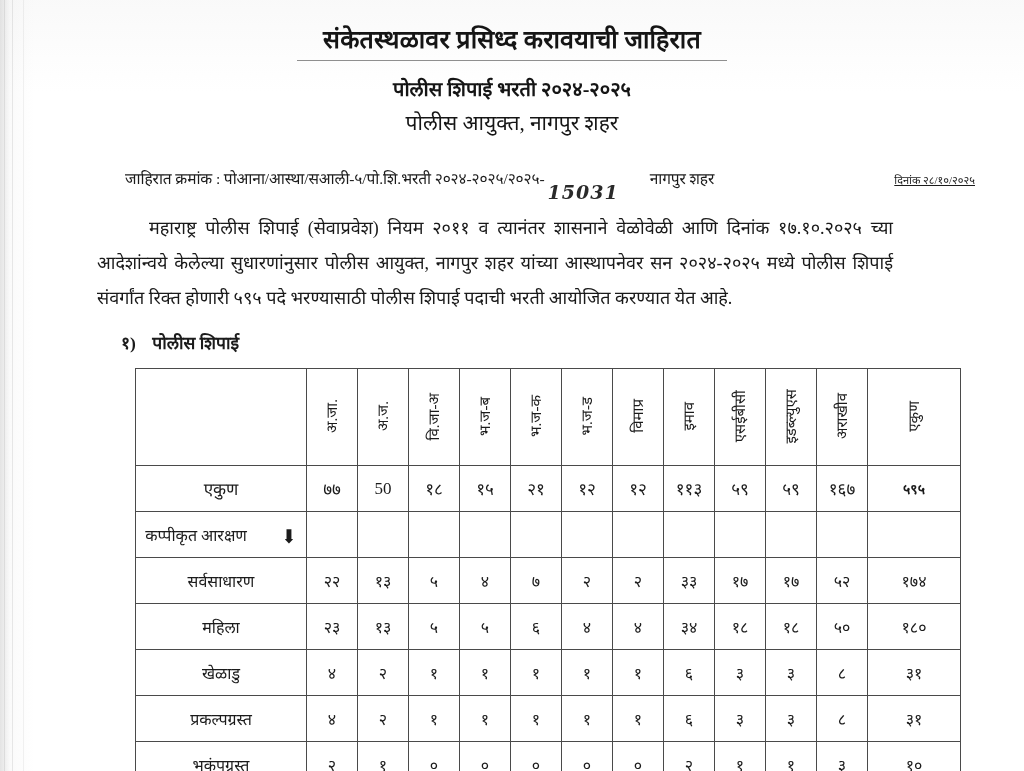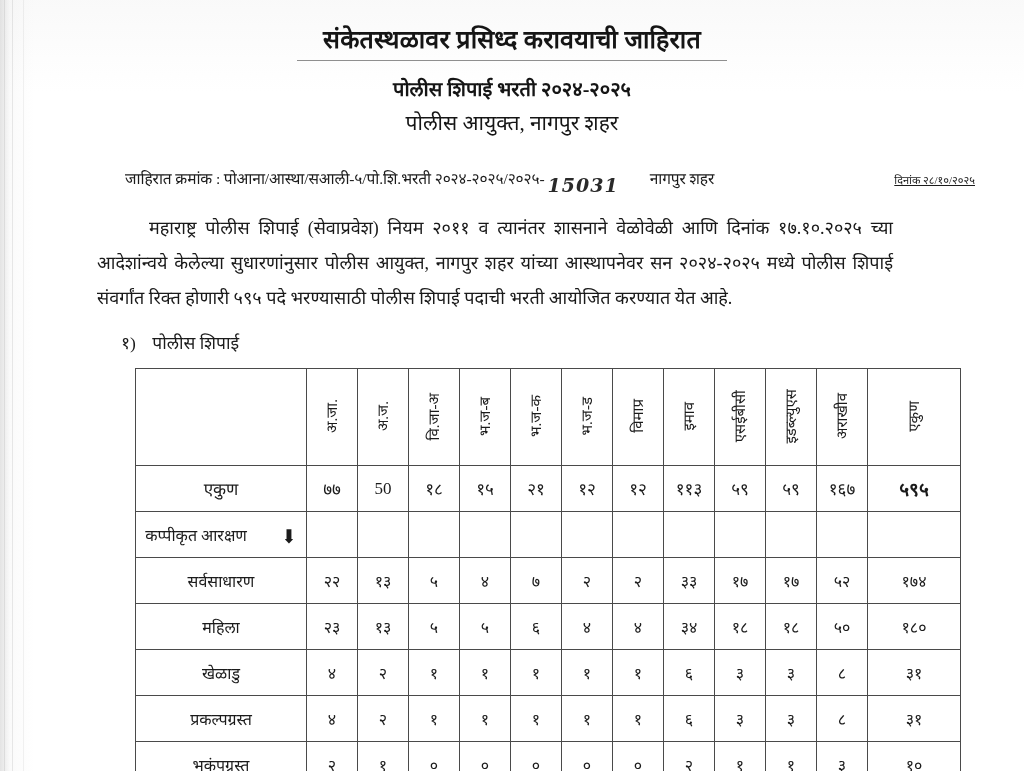--- a/index.html
+++ b/index.html
@@ -86,21 +86,21 @@
   }
   .ref-hand {
     font-family: "DejaVu Serif", serif;
     font-size: 19px;
     font-style: italic;
     font-weight: 700;
     color: #2a2a2a;
     letter-spacing: 1px;
     padding: 0 3px;
     position: relative;
-    top: 8px;
+    top: 15px;
   }
   .ref-spacer { flex: 1 1 auto; }
   .ref-date {
     font-size: 11px;
     white-space: nowrap;
     text-decoration: underline;
   }
 
   
   .body-para {
@@ -109,21 +109,21 @@
     line-height: 1.95;
     text-align: justify;
     text-indent: 52px;
     color: #191919;
   }
 
   
   .section-heading {
     margin: 14px 0 0 110px;
     font-size: 17.5px;
-    font-weight: 400;
+    font-weight: 700;
   }
   .section-heading .sec-num { margin-right: 12px; }
 
   
   .table-wrap {
     margin: 14px 0 0 124px;
     width: 826px;
   }
   table.post-table {
     border-collapse: collapse;
@@ -159,21 +159,21 @@
   table.post-table tbody td {
     height: 45px;
     padding: 0 2px;
   }
   td.row-label {
     text-align: left;
     padding-left: 10px;
     font-size: 16.5px;
   }
   tr.total-row td { font-size: 17px; }
-  tr.total-row td.grand-total { font-size: 19px; font-weight: 700; font-family: Liberation Mono, monospace; }
+  tr.total-row td.grand-total { font-size: 14px; font-weight: 700; font-family: Liberation Mono, monospace; }
   td.grand-total { font-size: 17px; }
   tr.subhead-row td {
     height: 45px;
   }
   td.subhead-label {
     text-align: left;
     padding-left: 10px;
     font-size: 16.5px;
     position: relative;
   }

